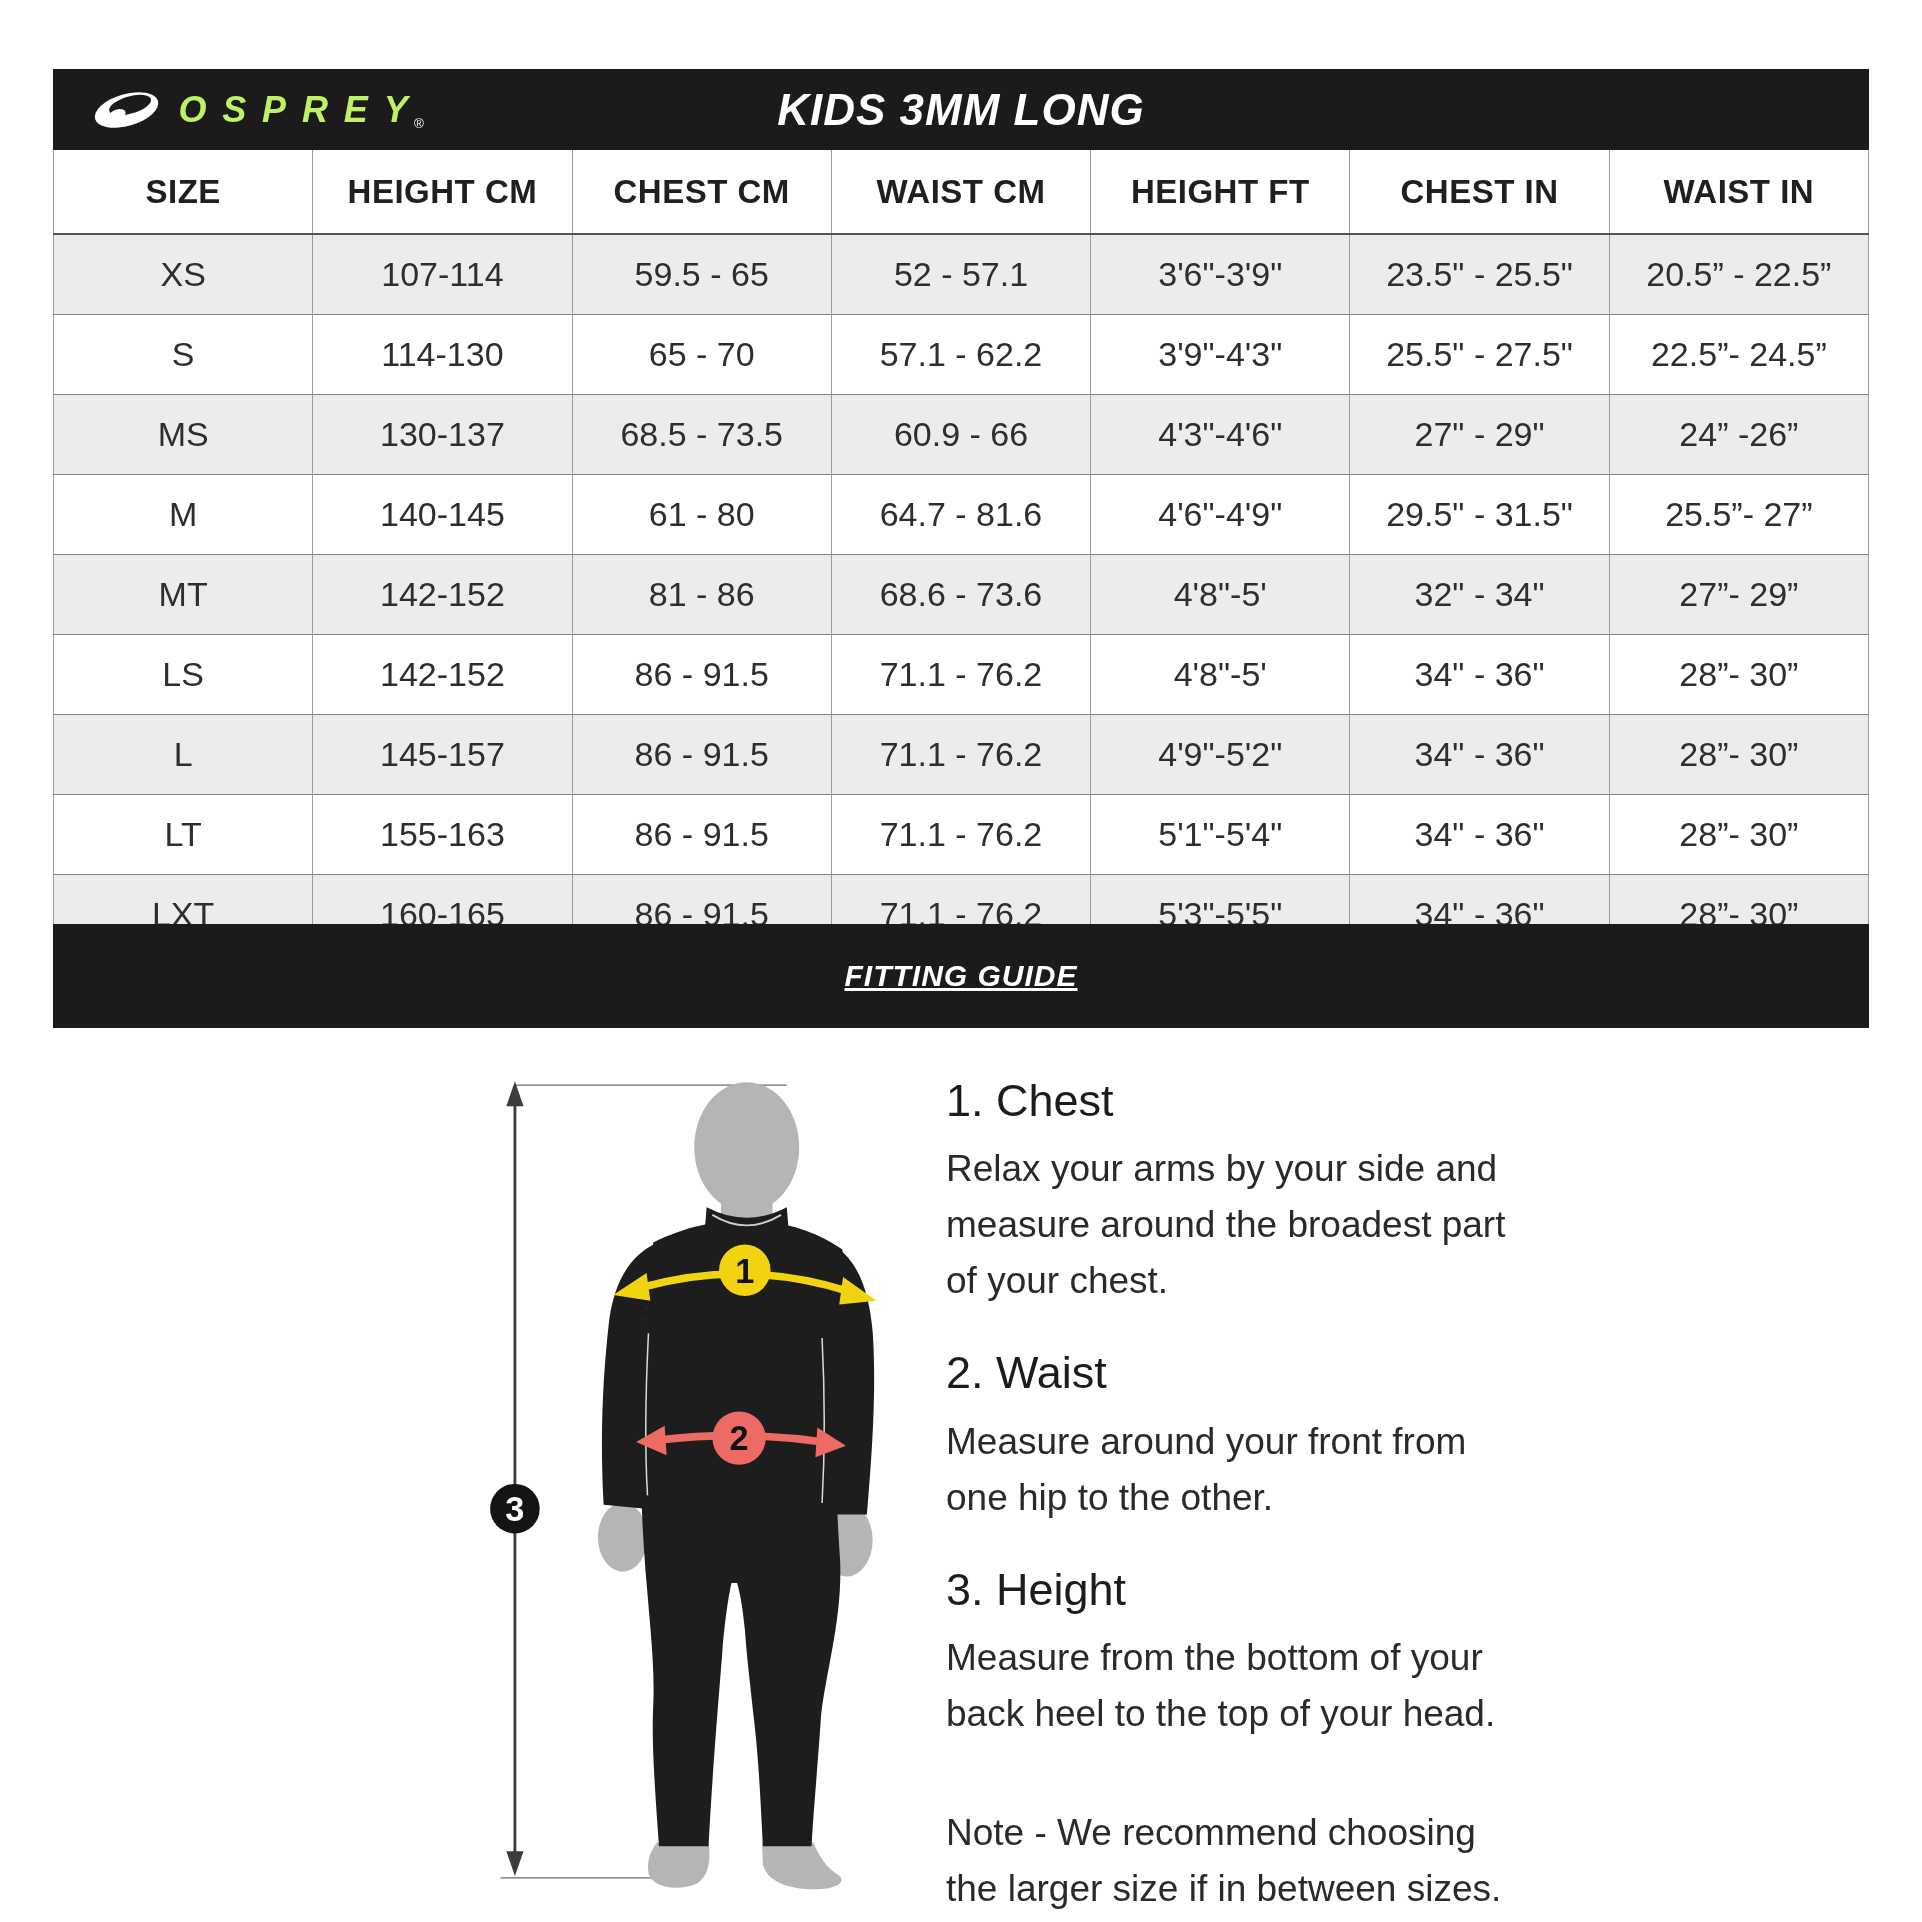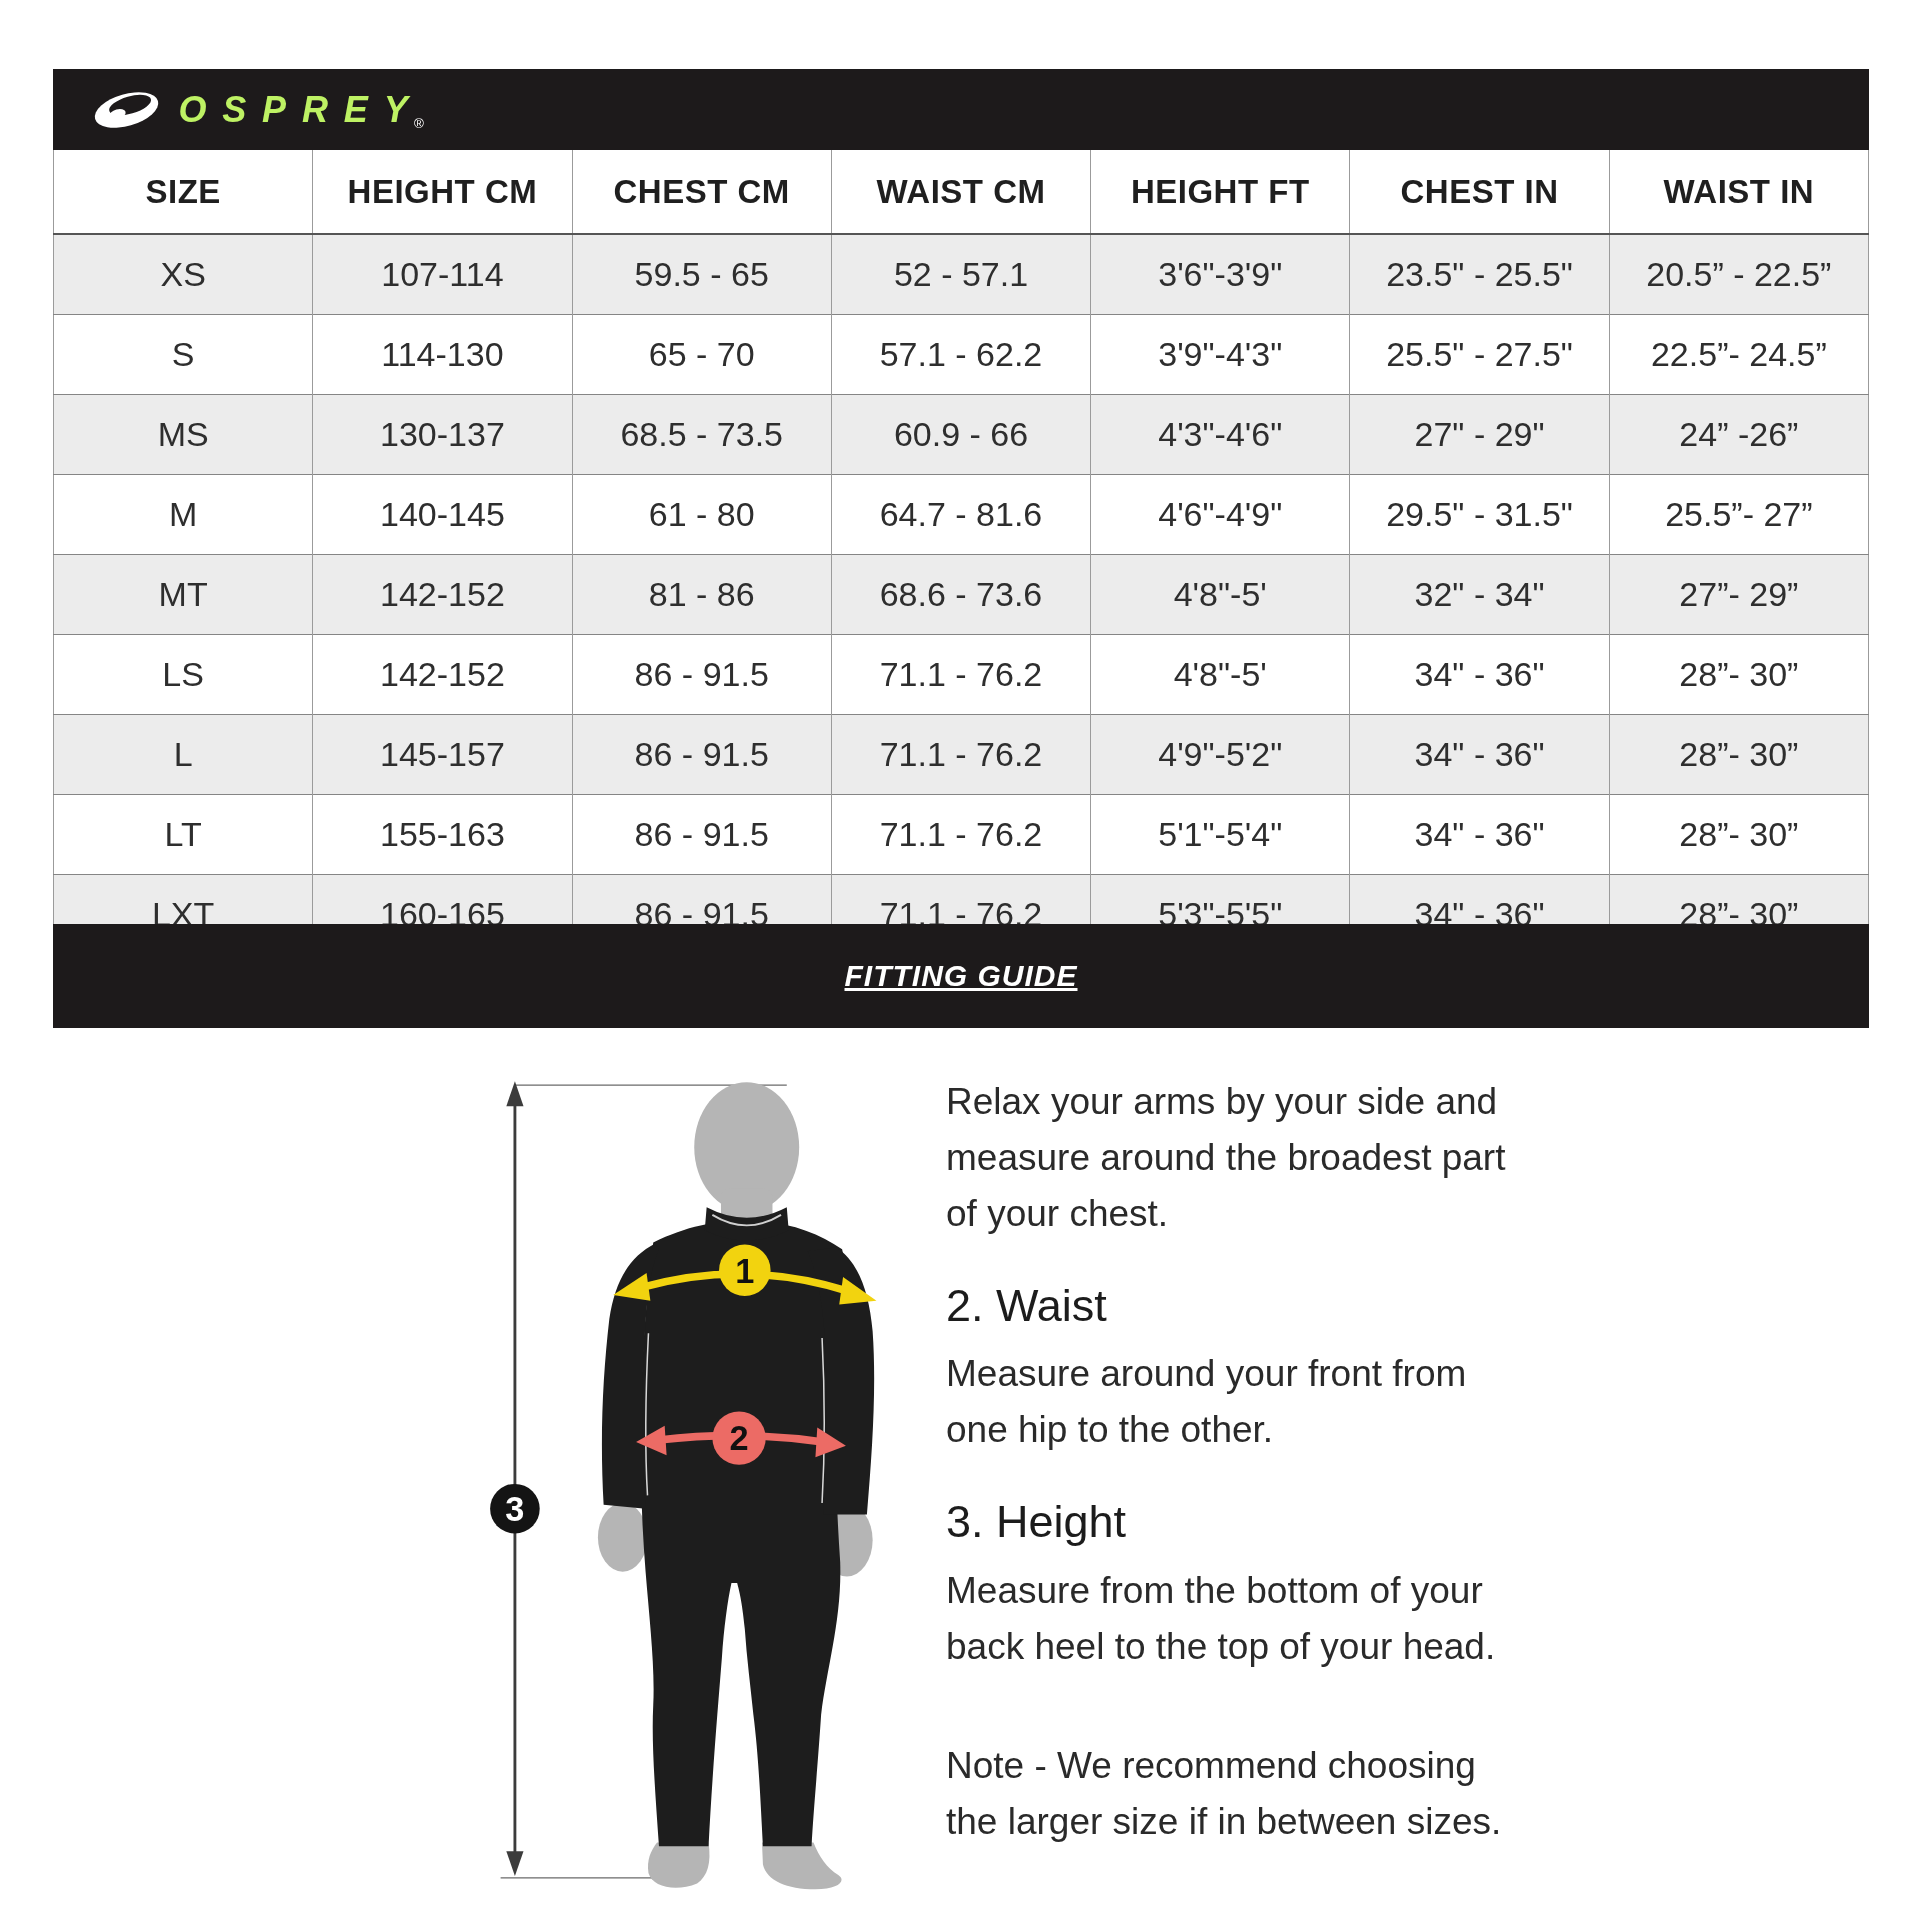--- a/index.html
+++ b/index.html
@@ -73,20 +73,21 @@
     <svg width="75" height="50" viewBox="0 0 78 52">
       <g transform="translate(38,26) rotate(-16)">
         <ellipse rx="34" ry="16.5" fill="#ffffff"></ellipse>
         <ellipse cx="5" cy="-4" rx="22.5" ry="9" fill="#1d1a1b"></ellipse>
         <ellipse cx="-10" cy="1.5" rx="8.5" ry="5" fill="#ffffff"></ellipse>
       </g>
     </svg>
     <span class="logo-word">OSPREY</span>
     <span class="logo-reg">®</span>
   </div>
+  <div class="bar-title">KIDS 3MM LONG</div>
 </div>
 
 <table class="size-table">
   <thead>
     <tr>
       <th>SIZE</th>
       <th>HEIGHT CM</th>
       <th>CHEST CM</th>
       <th>WAIST CM</th>
       <th>HEIGHT FT</th>
@@ -239,20 +240,21 @@
     <polygon points="502,418 472,399 470,430" fill="#EC6B65"></polygon>
     <circle cx="390" cy="410" r="28" fill="#EC6B65"></circle>
     <text x="390" y="423" text-anchor="middle" class="marker-text" fill="#111">2</text>
 
     <circle cx="155" cy="484" r="26" fill="#141414"></circle>
     <text x="155" y="497" text-anchor="middle" class="marker-text" fill="#ffffff">3</text>
   </svg>
 </div>
 
 <div class="guide-text">
+  <div class="guide-heading">1. Chest</div>
   <p class="guide-body">Relax your arms by your side and
 measure around the broadest part
 of your chest.</p>
   <div class="guide-heading">2. Waist</div>
   <p class="guide-body">Measure around your front from
 one hip to the other.</p>
   <div class="guide-heading">3. Height</div>
   <p class="guide-body">Measure from the bottom of your
 back heel to the top of your head.</p>
   <p class="guide-body guide-note">Note - We recommend choosing

